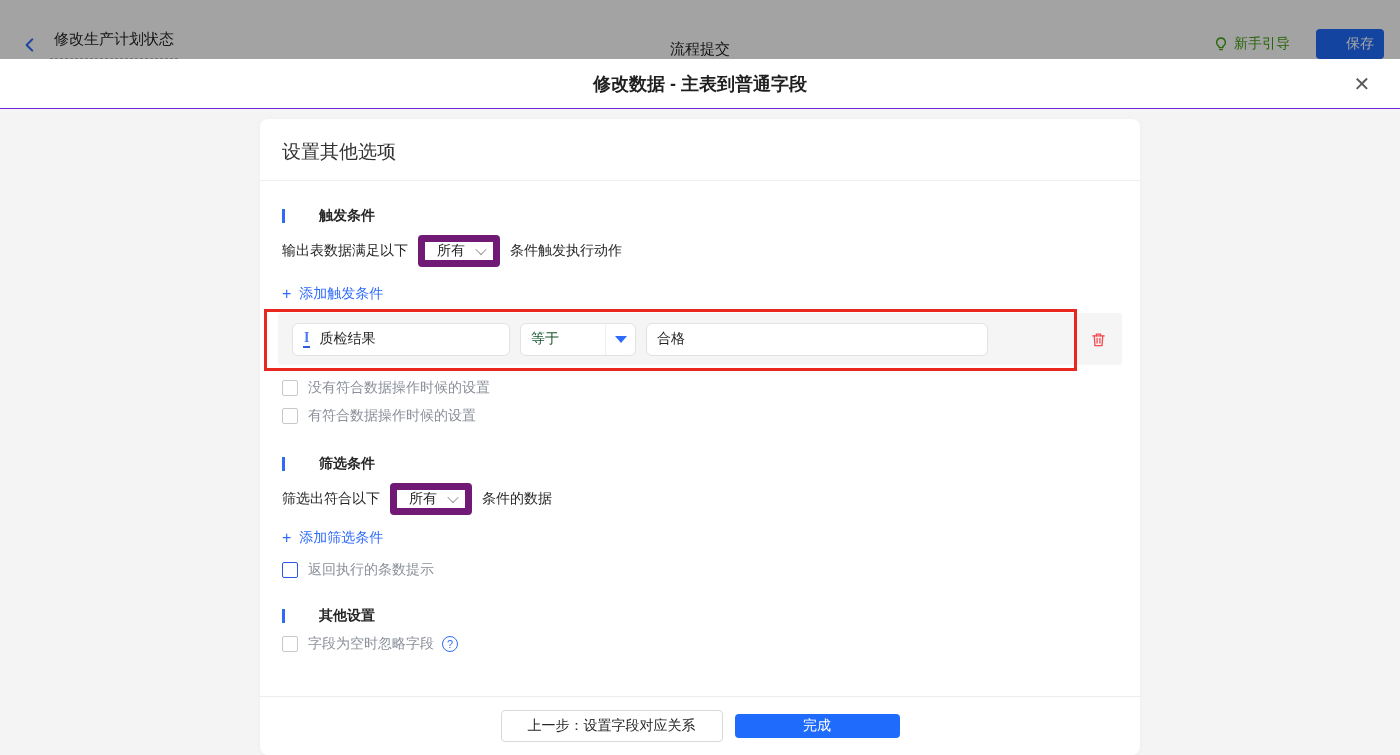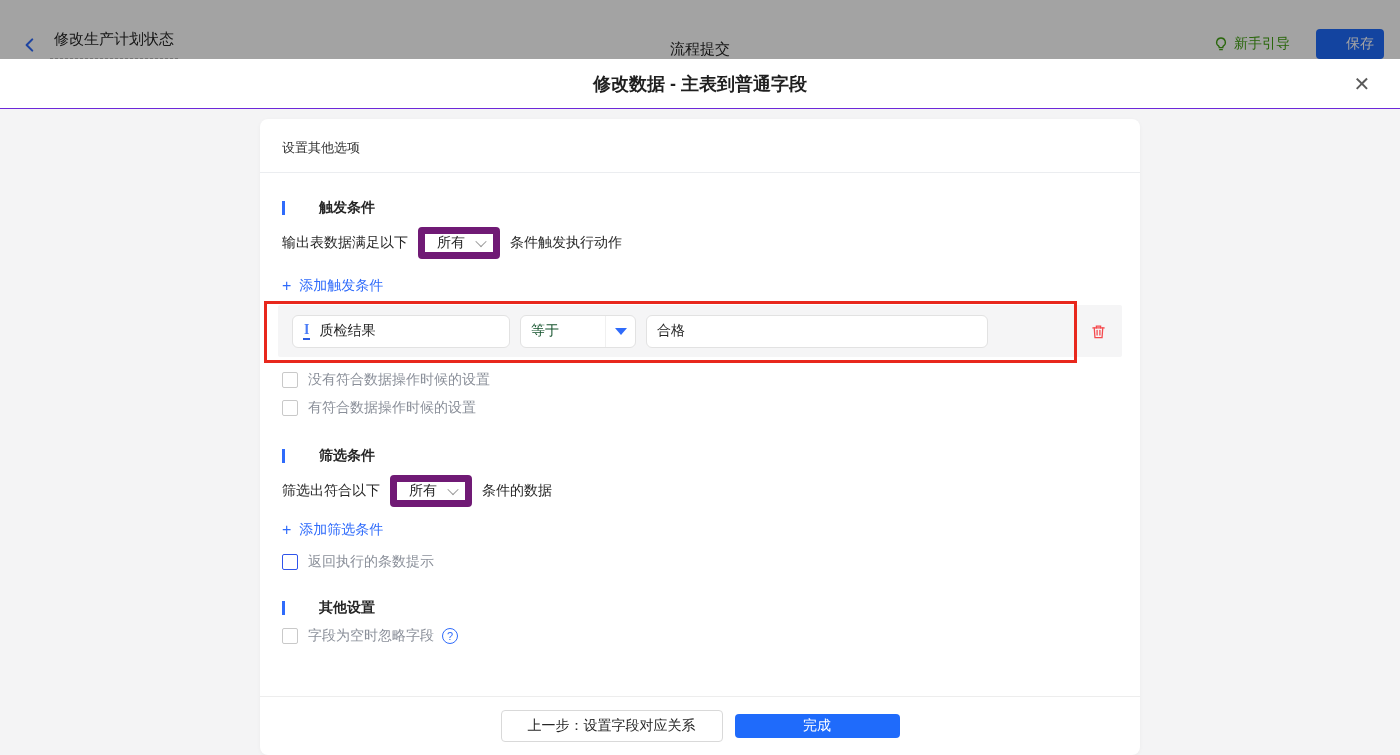--- a/index.html
+++ b/index.html
@@ -81,21 +81,21 @@
     width: 880px; height: 636px;
     margin: 0 auto;
     background: #ffffff;
     border-radius: 8px;
     box-shadow: 0 1px 4px rgba(0,0,0,0.04);
     display: flex; flex-direction: column;
   }
   .card-header {
     padding: 20px 22px 15px 22px;
     border-bottom: 1px solid #ebedf0;
-    font-size: 13px; color: #333333;
+    font-size: 19px; color: #333333;
   }
   .card-body { padding: 0 22px; flex: 1 1 auto; }
 
   .section-title {
     display: flex; align-items: center;
     font-size: 14px; font-weight: 700; color: #262626; gap: 27px;
   }
   .section-bar {
     width: 3px; height: 14px;
     background: #2f6bfb;

